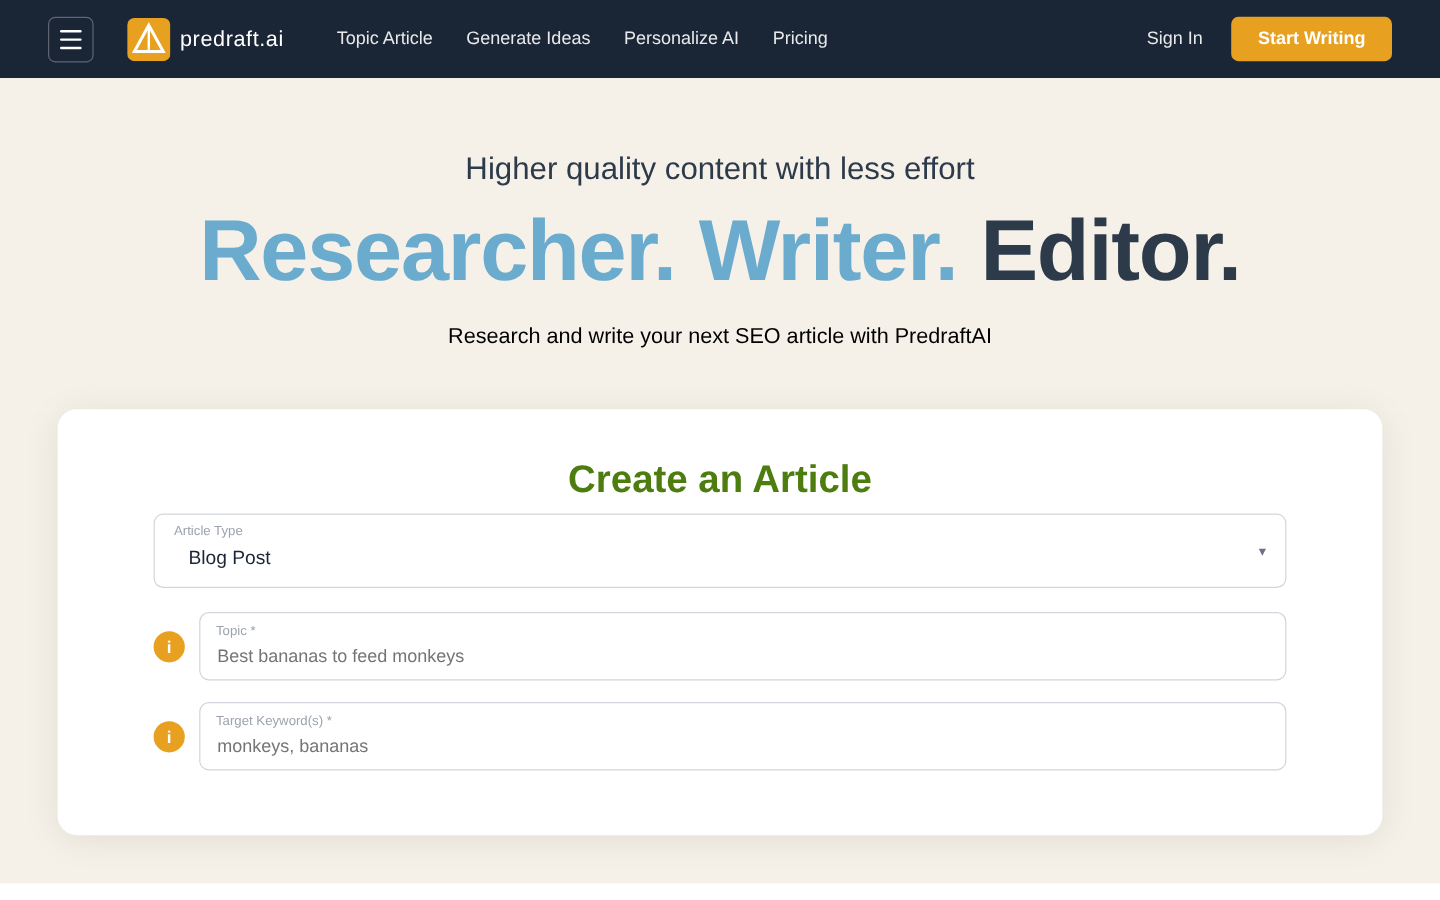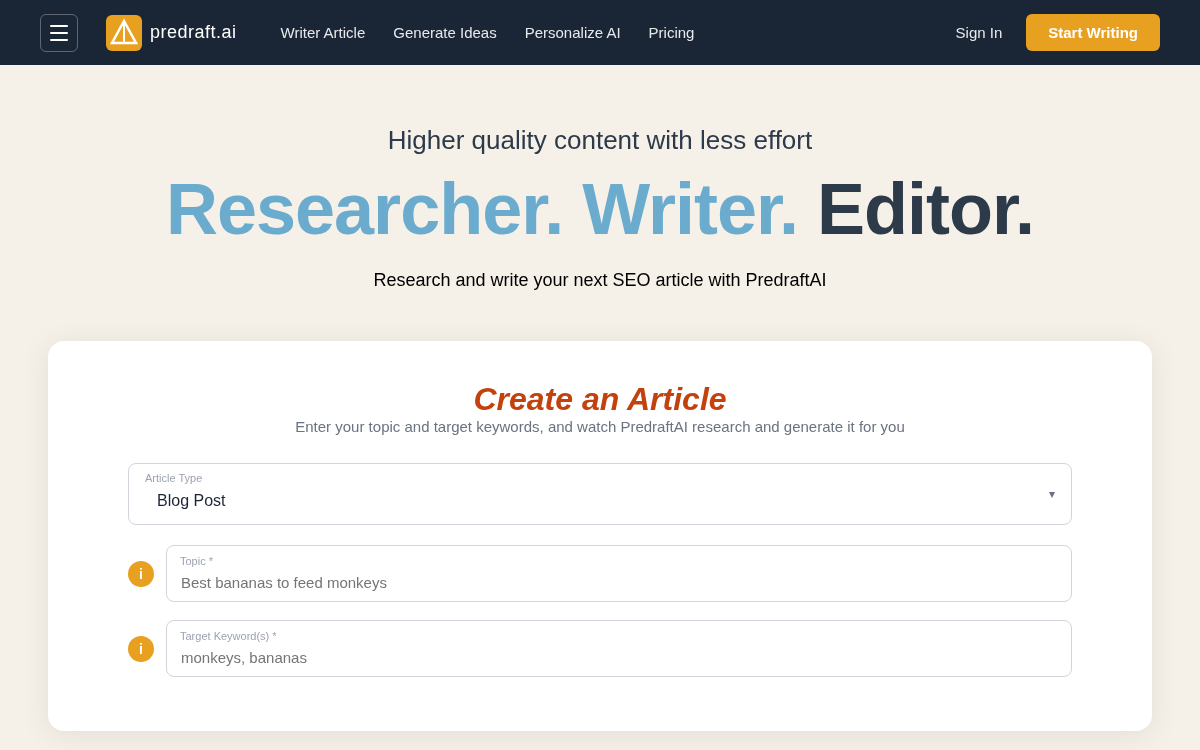--- a/index.html
+++ b/index.html
@@ -118,22 +118,22 @@
       margin: 0 24px;
       border-radius: 16px;
       padding: 40px 80px 36px;
       box-shadow: 0 4px 30px rgba(0,0,0,0.08);
       position: relative;
     }
     .form-title {
       text-align: center;
       font-size: 32px;
       font-weight: 700;
-      color: #c2410c;
-      font-style: italic;
+      color: #4d7c0f;
+      margin-bottom: 10px;
     }
     .form-desc {
       text-align: center;
       color: #6b7280;
       font-size: 15px;
       margin-bottom: 28px;
     }
 
     
     .select-wrapper {
@@ -231,21 +231,21 @@
   </button>
   <a class="logo-area" href="#">
     <svg class="logo-icon" viewBox="0 0 36 36" fill="none" xmlns="http://www.w3.org/2000/svg">
       <rect width="36" height="36" rx="6" fill="#e8a020"></rect>
       <polygon points="18,6 30,28 6,28" fill="none" stroke="white" stroke-width="2.5"></polygon>
       <line x1="18" y1="6" x2="18" y2="28" stroke="white" stroke-width="2"></line>
     </svg>
     <span class="logo-text">predraft.ai</span>
   </a>
   <div class="nav-links">
-    <a class="nav-link" href="#">Writer Article</a>
+    <a class="nav-link" href="#">Topic Article</a>
     <a class="nav-link" href="#">Generate Ideas</a>
     <a class="nav-link" href="#">Personalize AI</a>
     <a class="nav-link" href="#">Pricing</a>
   </div>
   <div class="nav-right">
     <a class="sign-in-link" href="#">Sign In</a>
     <button class="start-writing-btn">Start Writing</button>
   </div>
 </nav>
 
@@ -253,21 +253,20 @@
   <p class="hero-subtitle">Higher quality content with less effort</p>
   <h1 class="hero-title">
     <span>Researcher. Writer. </span><span class="dark">Editor.</span>
   </h1>
   <p class="hero-desc">Research and write your next SEO article with PredraftAI</p>
 </section>
 
 <div style="background:#f5f0e8; padding: 0 24px 40px; position:relative;">
   <div class="form-section">
     <h2 class="form-title">Create an Article</h2>
-    <p class="form-desc">Enter your topic and target keywords, and watch PredraftAI research and generate it for you</p>
 
     <div class="select-wrapper">
       <div class="select-border">
         <span class="select-label">Article Type</span>
         <span class="select-value">Blog Post</span>
         <span class="select-chevron">▾</span>
       </div>
     </div>
 
     <div class="input-row">

